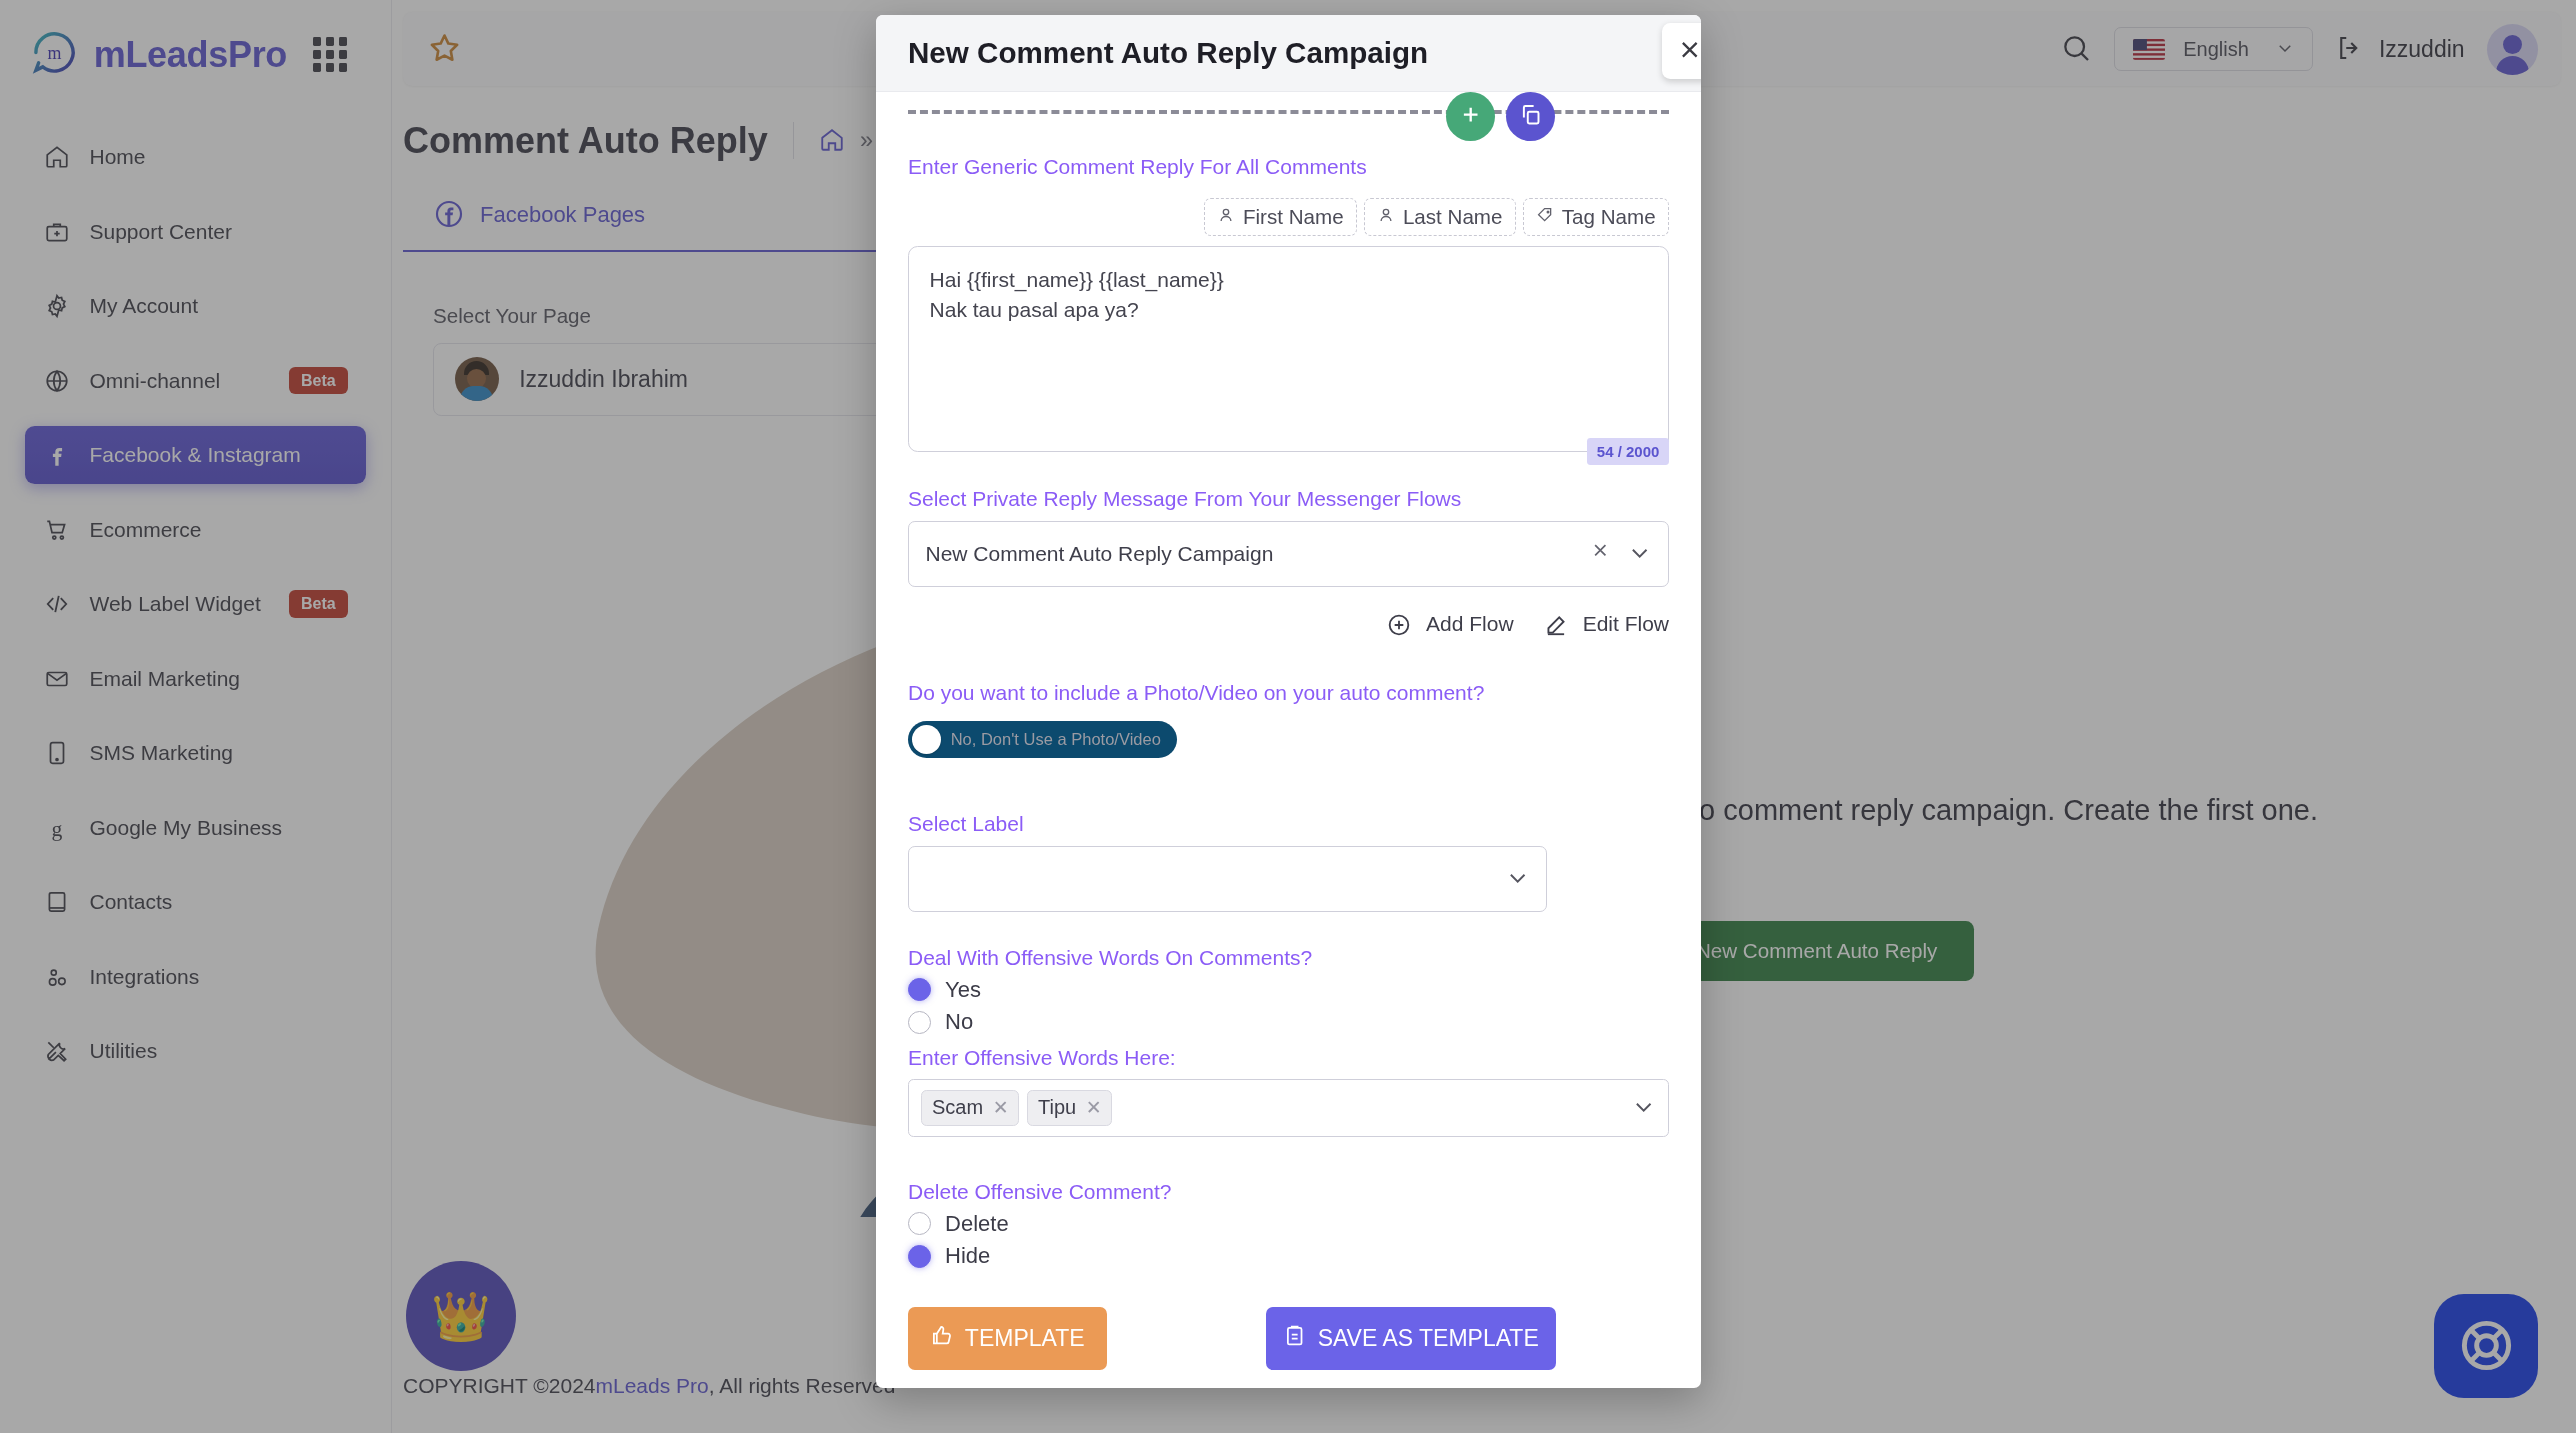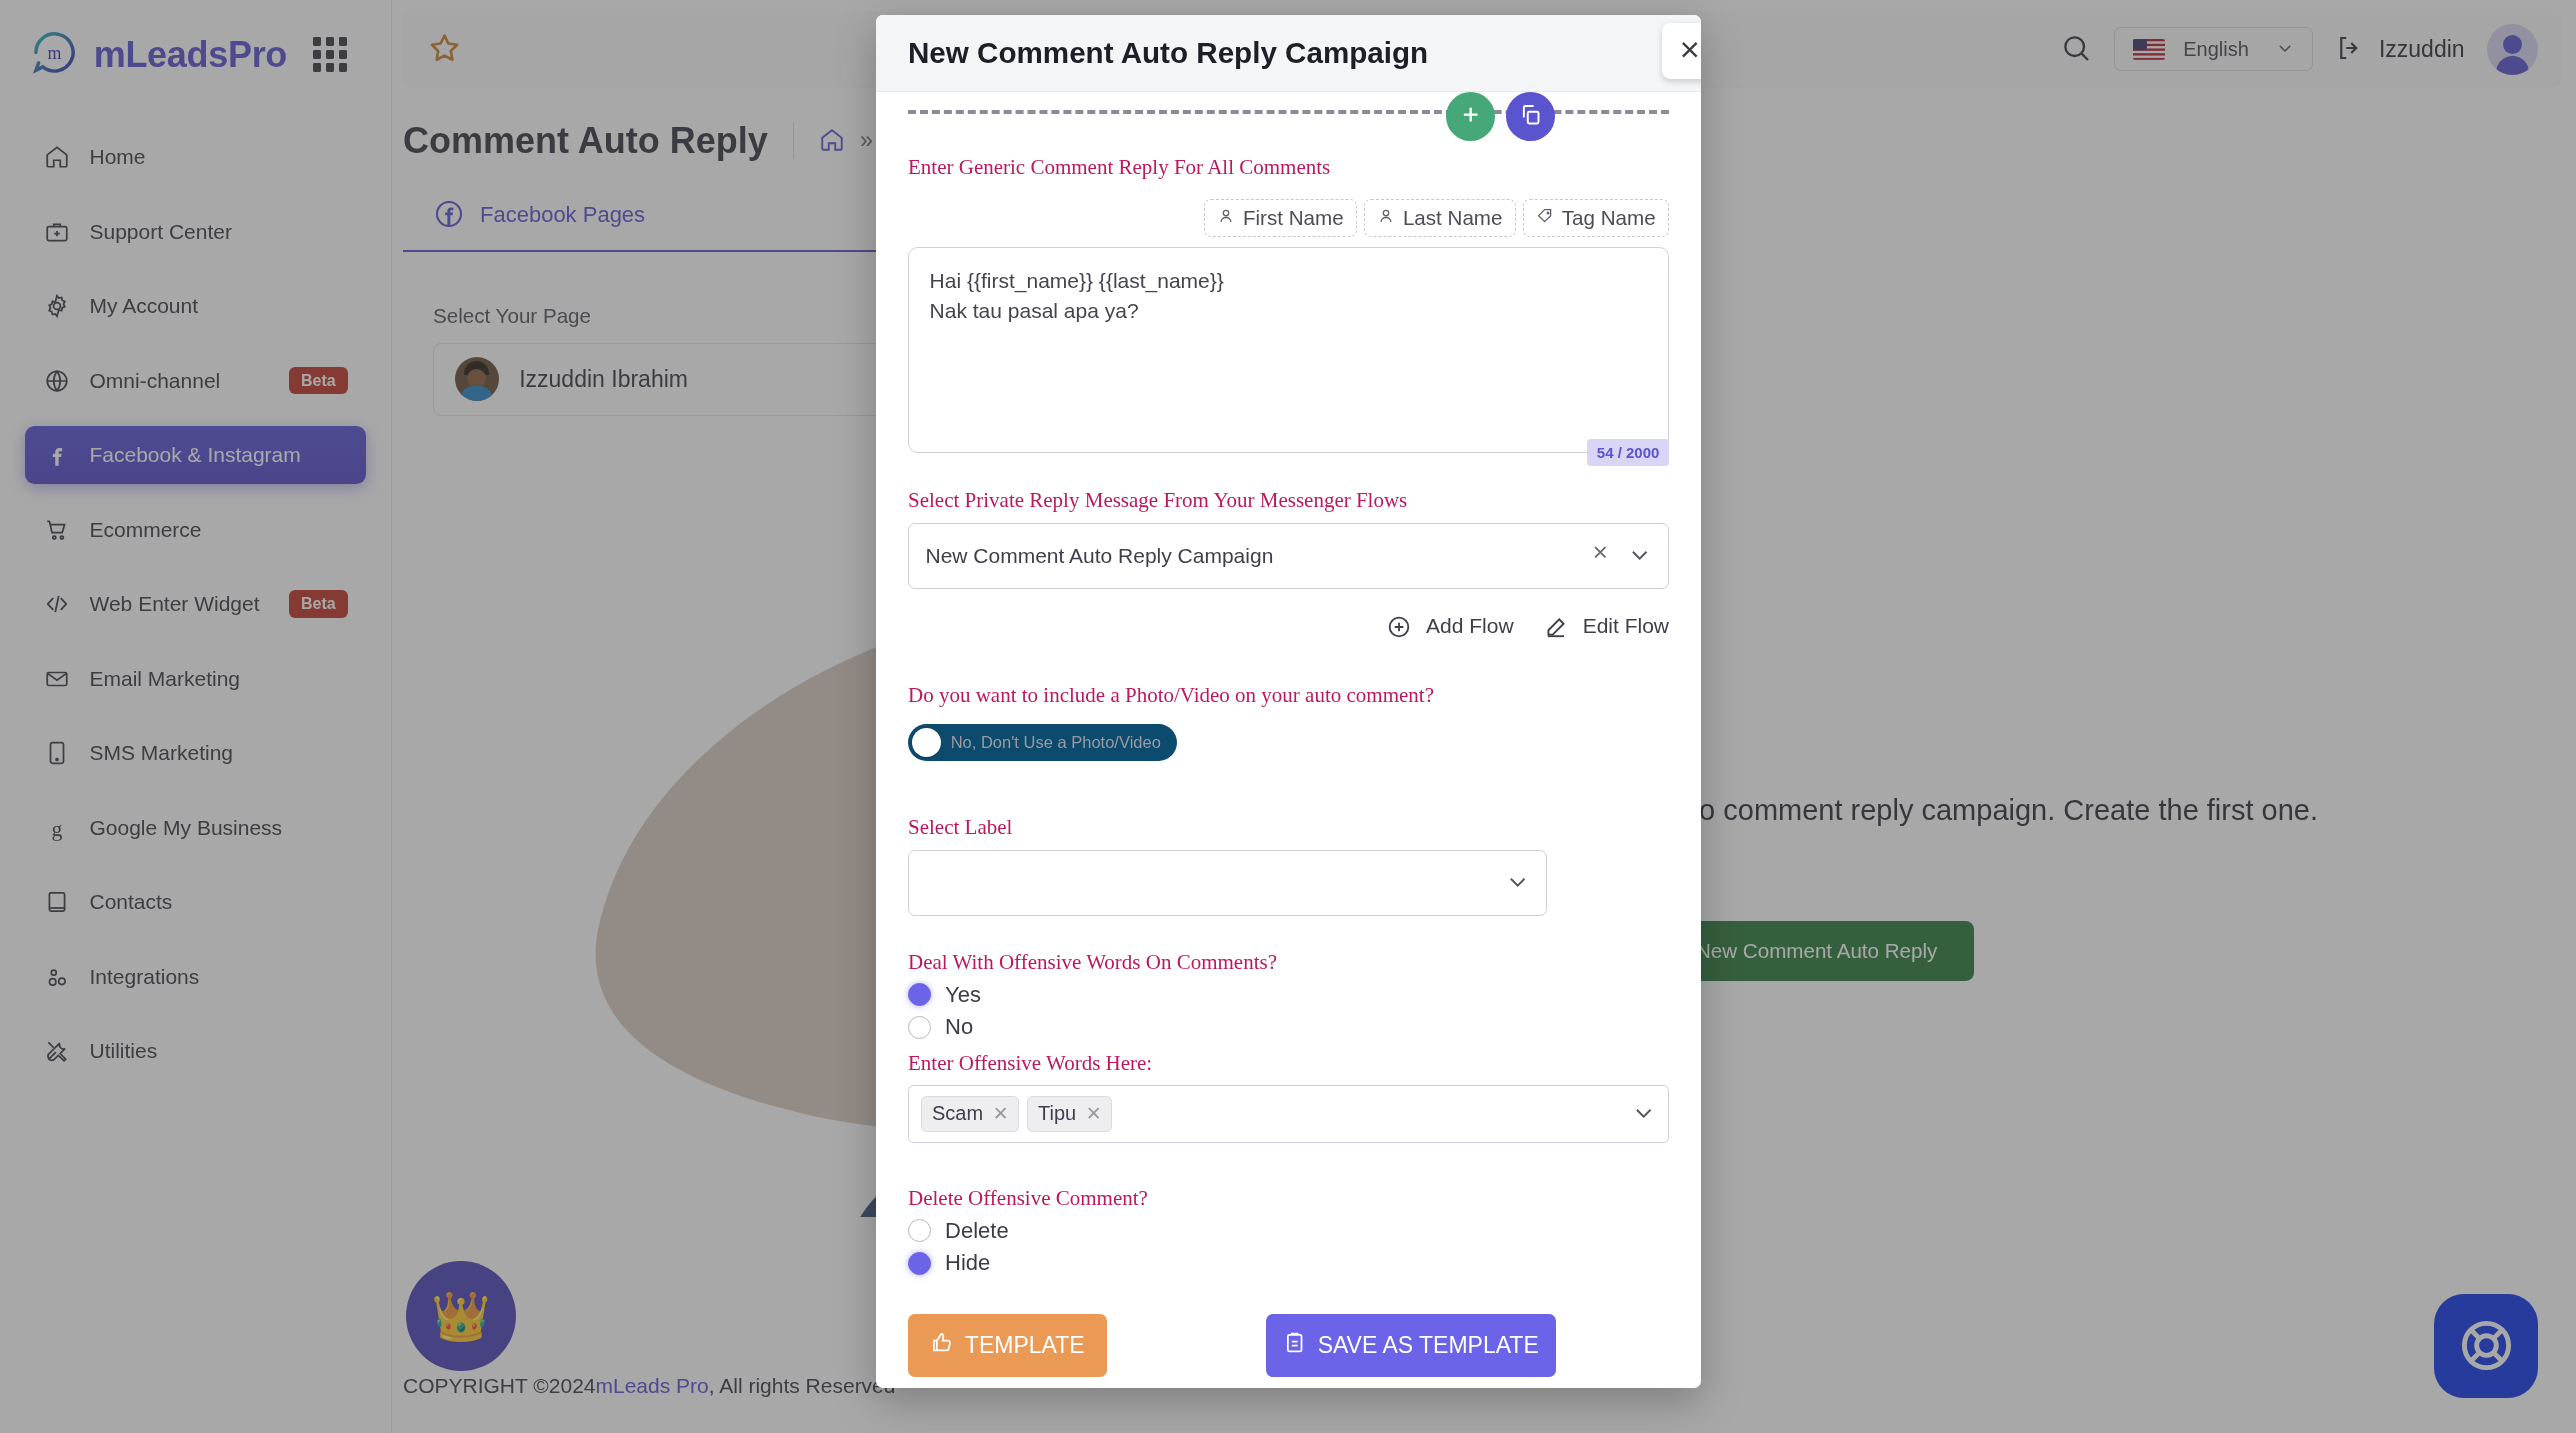--- a/index.html
+++ b/index.html
@@ -164,21 +164,21 @@
   }
   .round-btn {
     position: absolute; top: 0px; width: 49px; height: 49px; border-radius: 50%;
     display: flex; align-items: center; justify-content: center; border: none; color: #fff;
   }
   .round-btn.add { left: 570px; background: #46a878; }
   .round-btn.copy { left: 630px; background: #5b54cf; }
   .round-btn svg { width: 23.4px; height: 23.4px; }
 
   .field { padding: 0 32px; }
-  .fl { font-size: 21px; color: #be185d; margin-bottom: 0; font-family: Liberation Serif, serif; }
+  .fl { font-size: 21px; color: #8b5cf6; margin-bottom: 0; }
 
   .chips-row { display: flex; justify-content: flex-end; gap: 6.9px; margin-top: 19px; margin-bottom: 9.6px; }
   .chip {
     display: inline-flex; align-items: center; gap: 7.6px;
     border: 1.4px dashed #c8c8d2; border-radius: 6.9px; padding: 6.2px 12.4px;
     font-size: 20.6px; color: #4c4c58; background: #fff;
   }
   .chip svg { width: 18px; height: 18px; }
 
   .ta-wrap { position: relative; }
@@ -339,21 +339,21 @@
             </span>
           <span class="nav-label">Ecommerce</span>
         </div>
 
         <div class="nav-item">
           <span class="nav-ico">
               <svg viewBox="0 0 24 24" fill="none" stroke="#3c3c46" stroke-width="1.7">
                 <path d="M8.5 6.5L3.5 12l5 5.5M15.5 6.5L20.5 12l-5 5.5M13.6 4.5l-3.2 15"></path>
               </svg>
             </span>
-          <span class="nav-label">Web Enter Widget</span>
+          <span class="nav-label">Web Label Widget</span>
           <span class="nav-badge beta">Beta</span>
         </div>
 
         <div class="nav-item">
           <span class="nav-ico">
               <svg viewBox="0 0 24 24" fill="none" stroke="#3c3c46" stroke-width="1.6">
                 <rect x="3" y="6" width="18" height="12" rx="1.5"></rect>
                 <path d="M3.6 7l8.4 6 8.4-6"></path>
               </svg>
             </span>

